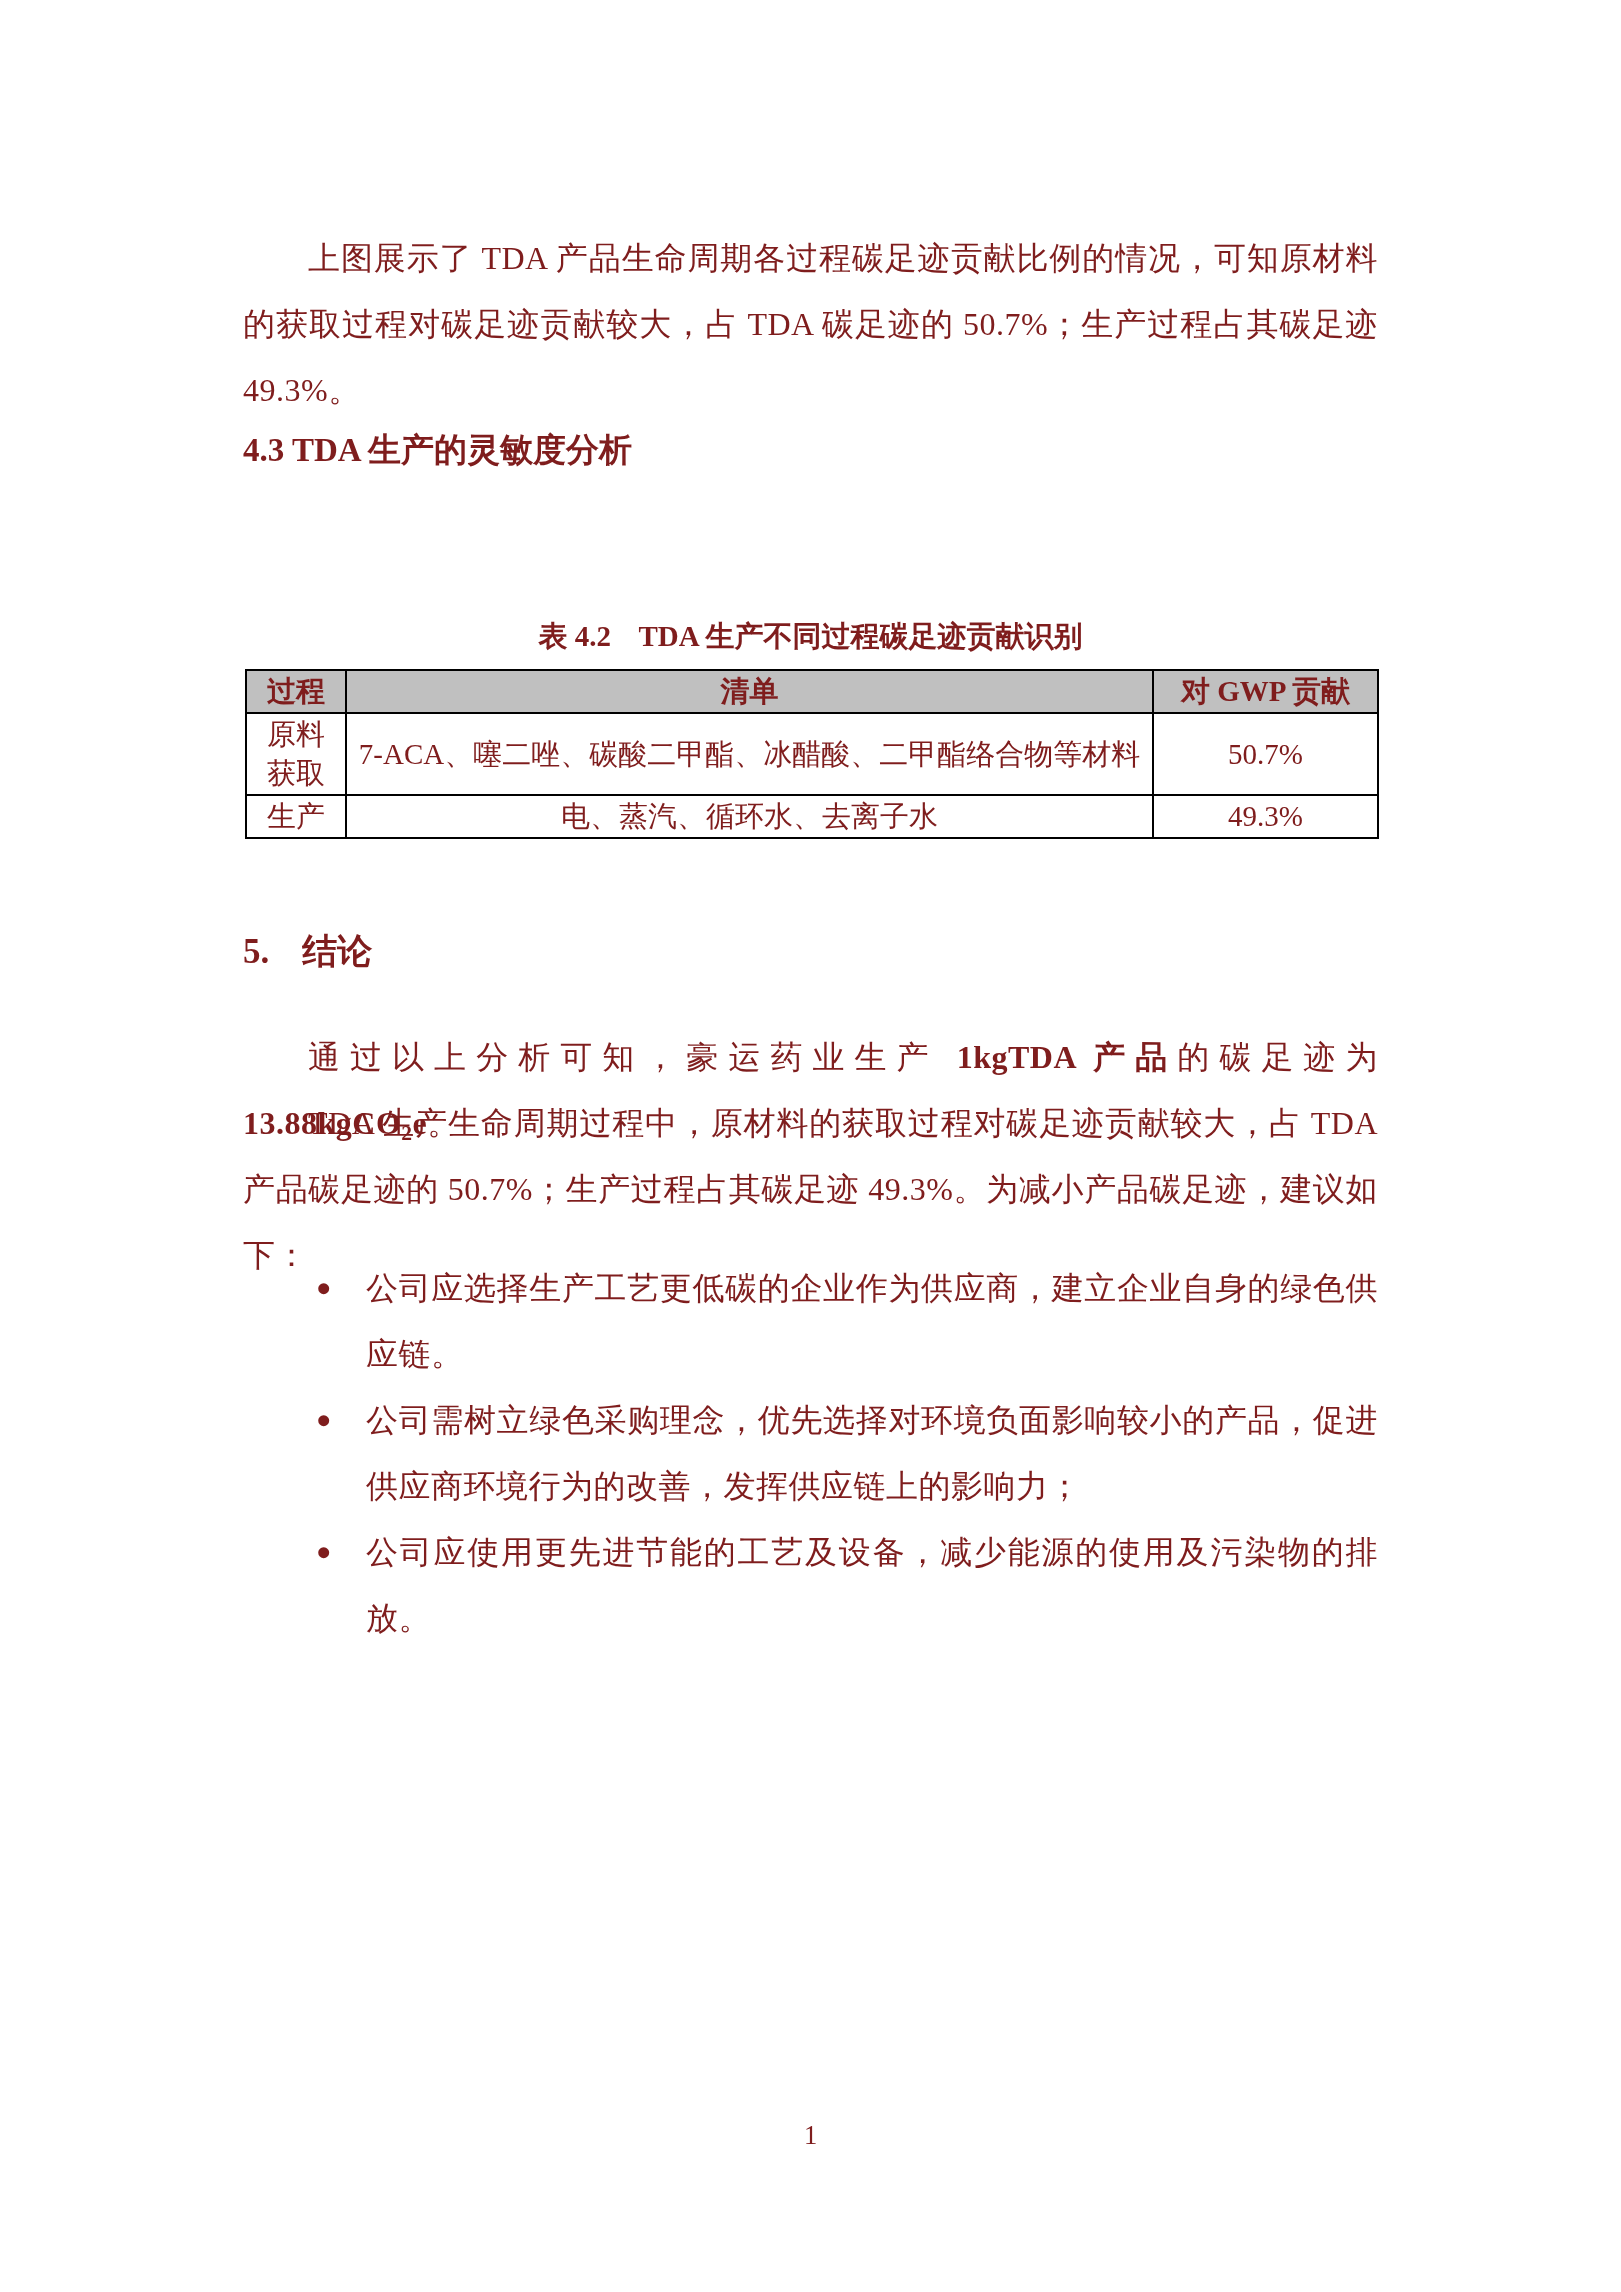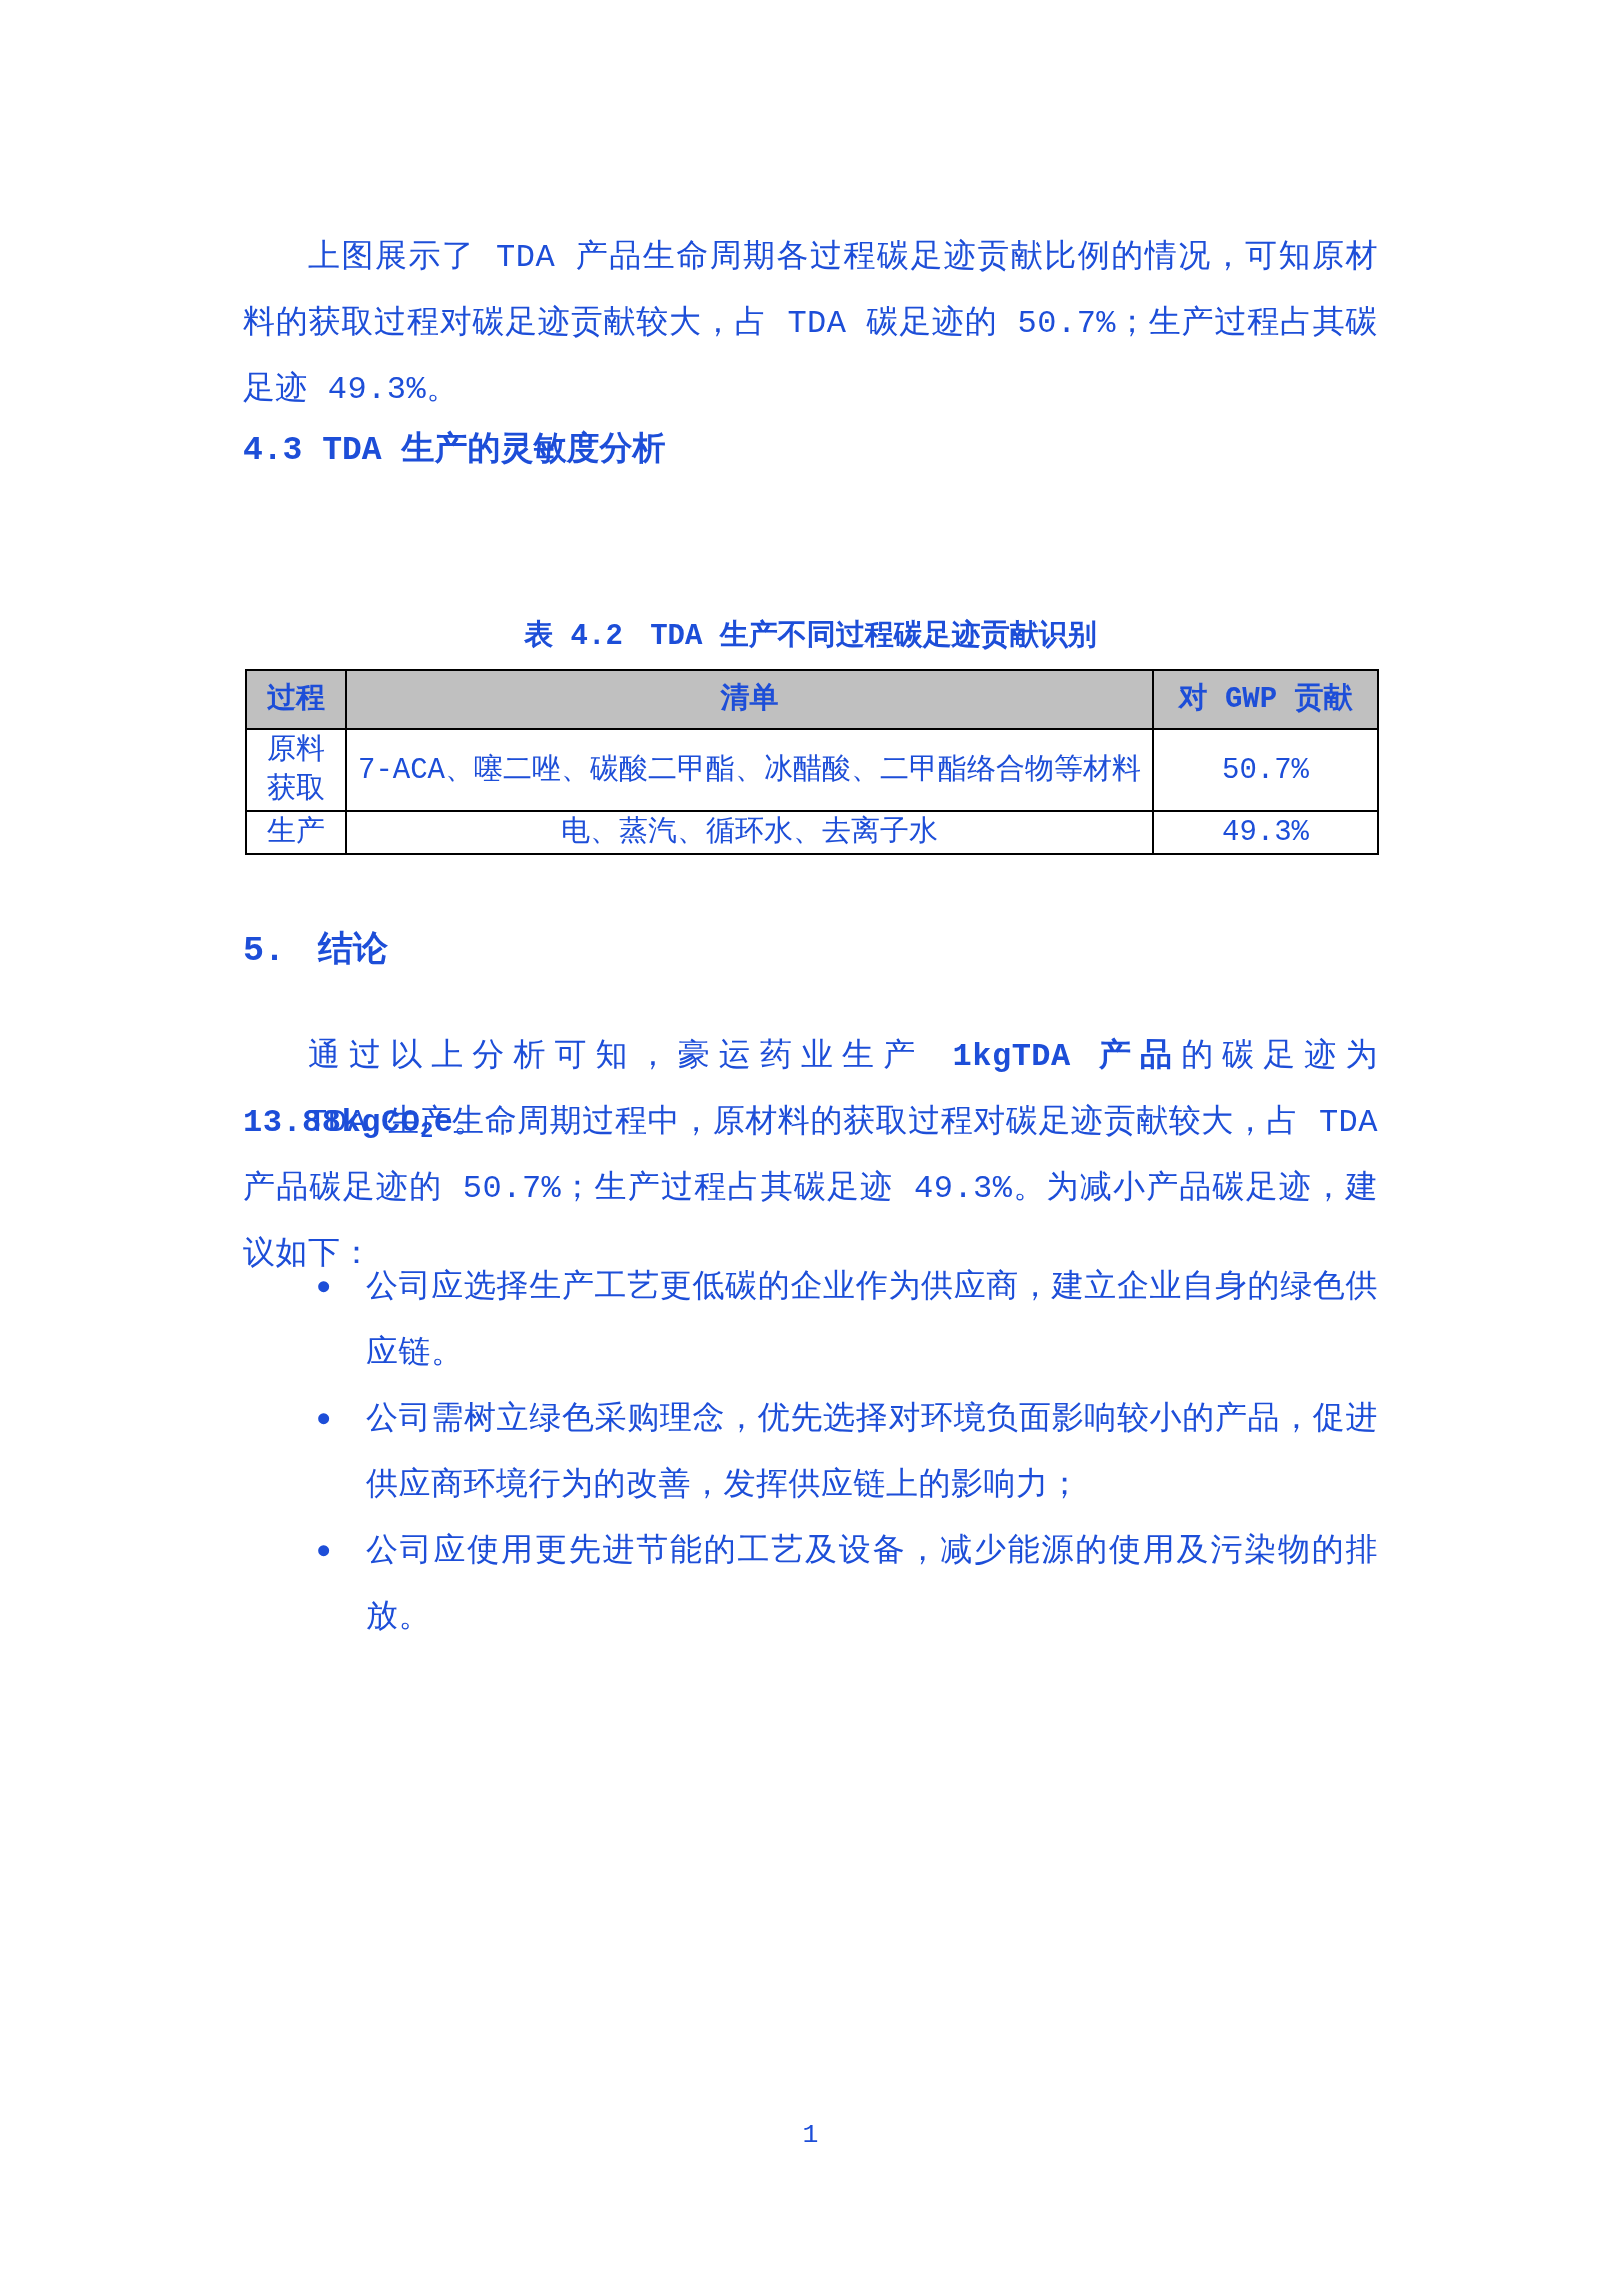--- a/index.html
+++ b/index.html
@@ -2,22 +2,22 @@
 <html><head>
 <meta charset="utf-8">
 <style>
   html, body { margin: 0; padding: 0; background: #888; }
   .page {
     position: relative;
     width: 1621px;
     height: 2293px;
     margin: 0 auto;
     background: #ffffff;
-    color: #1d4ed8;
-    font-family: Liberation Mono, monospace;
+    color: #7f1d1d;
+    font-family: Liberation Serif, serif;
     overflow: hidden;
   }
   .body-text {
     position: absolute;
     left: 243px;
     width: 1135px;
     font-size: 32px;
     line-height: 66px;
     text-align: justify;
     letter-spacing: 0.5px;
@@ -62,21 +62,21 @@
     line-height: 39px;
   }
   table.gwp th, table.gwp td {
     border: 2px solid #000000;
     text-align: center;
     vertical-align: middle;
     padding: 0 7.8px;
     overflow: hidden;
   }
   table.gwp { border: 2.9px solid #000000; }
-  table.gwp thead tr { height: 59px; }
+  table.gwp thead tr { height: 43px; }
   table.gwp thead th { font-weight: bold; }
   table.gwp tr.r1 { height: 82px; }
   table.gwp tr.r2 { height: 43px; }
   .col-process { width: 100px; }
   .col-list    { width: 807px; }
   .col-gwp     { width: 225px; }
 
   .h5 {
     position: absolute;
     left: 243px;

